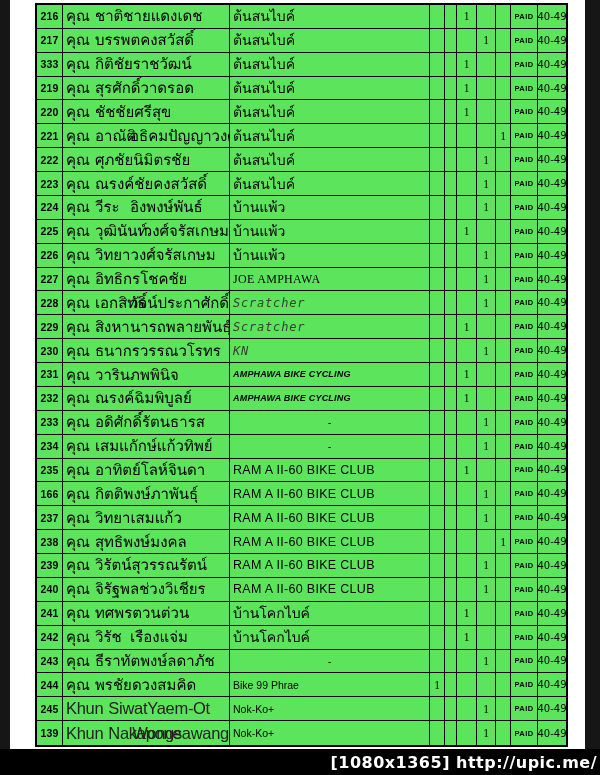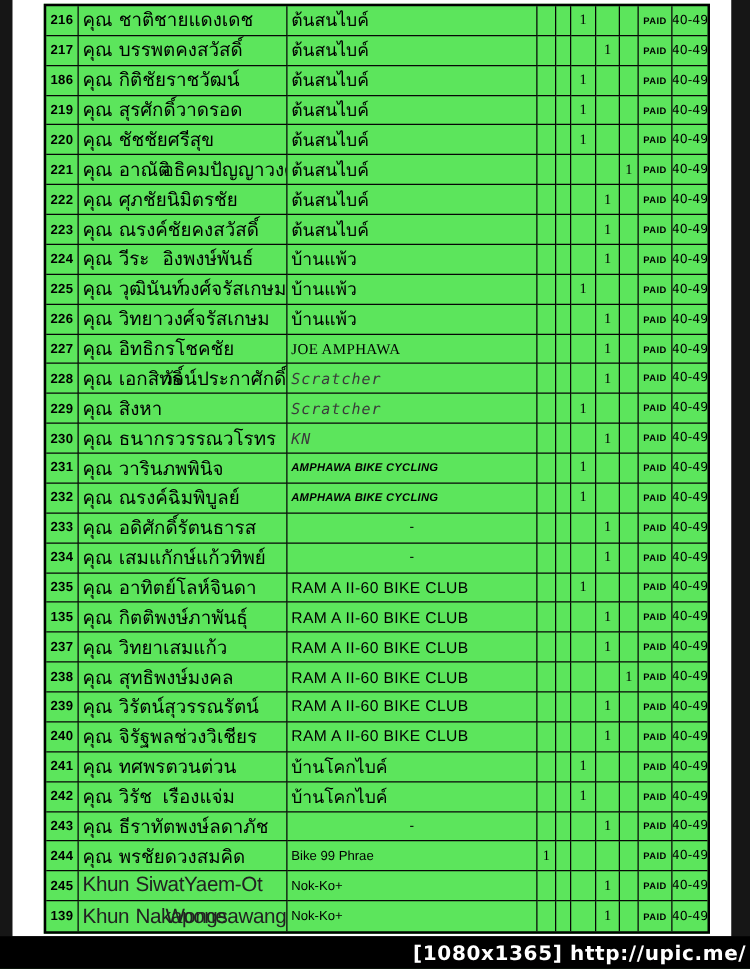--- a/index.html
+++ b/index.html
@@ -74,21 +74,21 @@
             </span>
             <span class="n-thai">แดงเดช</span>
           </div><div class="cell team t-thai">ต้นสนไบค์</div><div class="cell tick"></div><div class="cell tick"></div><div class="cell tick">1</div><div class="cell tick"></div><div class="cell tick"></div><div class="cell paid">PAID</div><div class="cell age last">40-49</div></div>
         <div class="row"><div class="cell num">217</div><div class="cell name">
             <span class="nm-left n-thai">
               <span class="nm-title">คุณ</span>
               <span>บรรพต</span>
             </span>
             <span class="n-thai">คงสวัสดิ์</span>
           </div><div class="cell team t-thai">ต้นสนไบค์</div><div class="cell tick"></div><div class="cell tick"></div><div class="cell tick"></div><div class="cell tick">1</div><div class="cell tick"></div><div class="cell paid">PAID</div><div class="cell age last">40-49</div></div>
-        <div class="row"><div class="cell num">186</div><div class="cell name">
+        <div class="row"><div class="cell num">333</div><div class="cell name">
             <span class="nm-left n-thai">
               <span class="nm-title">คุณ</span>
               <span>กิติชัย</span>
             </span>
             <span class="n-thai">ราชวัฒน์</span>
           </div><div class="cell team t-thai">ต้นสนไบค์</div><div class="cell tick"></div><div class="cell tick"></div><div class="cell tick">1</div><div class="cell tick"></div><div class="cell tick"></div><div class="cell paid">PAID</div><div class="cell age last">40-49</div></div>
         <div class="row"><div class="cell num">219</div><div class="cell name">
             <span class="nm-left n-thai">
               <span class="nm-title">คุณ</span>
               <span>สุรศักดิ์</span>
@@ -156,20 +156,21 @@
               <span class="nm-title">คุณ</span>
               <span>เอกสิทธิ์</span>
             </span>
             <span class="n-thai">วัจน์ประกาศักดิ์</span>
           </div><div class="cell team t-ital">Scratcher</div><div class="cell tick"></div><div class="cell tick"></div><div class="cell tick"></div><div class="cell tick">1</div><div class="cell tick"></div><div class="cell paid">PAID</div><div class="cell age last">40-49</div></div>
         <div class="row"><div class="cell num">229</div><div class="cell name">
             <span class="nm-left n-thai">
               <span class="nm-title">คุณ</span>
               <span>สิงหา</span>
             </span>
+            <span class="n-thai">นารถพลายพันธุ์</span>
           </div><div class="cell team t-ital">Scratcher</div><div class="cell tick"></div><div class="cell tick"></div><div class="cell tick">1</div><div class="cell tick"></div><div class="cell tick"></div><div class="cell paid">PAID</div><div class="cell age last">40-49</div></div>
         <div class="row"><div class="cell num">230</div><div class="cell name">
             <span class="nm-left n-thai">
               <span class="nm-title">คุณ</span>
               <span>ธนากร</span>
             </span>
             <span class="n-thai">วรรณวโรทร</span>
           </div><div class="cell team t-ital">KN</div><div class="cell tick"></div><div class="cell tick"></div><div class="cell tick"></div><div class="cell tick">1</div><div class="cell tick"></div><div class="cell paid">PAID</div><div class="cell age last">40-49</div></div>
         <div class="row"><div class="cell num">231</div><div class="cell name">
             <span class="nm-left n-thai">
@@ -199,21 +200,21 @@
             </span>
             <span class="n-thai">แก้วทิพย์</span>
           </div><div class="cell team t-dash">-</div><div class="cell tick"></div><div class="cell tick"></div><div class="cell tick"></div><div class="cell tick">1</div><div class="cell tick"></div><div class="cell paid">PAID</div><div class="cell age last">40-49</div></div>
         <div class="row"><div class="cell num">235</div><div class="cell name">
             <span class="nm-left n-thai">
               <span class="nm-title">คุณ</span>
               <span>อาทิตย์</span>
             </span>
             <span class="n-thai">โลห์จินดา</span>
           </div><div class="cell team t-rama">RAM A II-60 BIKE CLUB</div><div class="cell tick"></div><div class="cell tick"></div><div class="cell tick">1</div><div class="cell tick"></div><div class="cell tick"></div><div class="cell paid">PAID</div><div class="cell age last">40-49</div></div>
-        <div class="row"><div class="cell num">135</div><div class="cell name">
+        <div class="row"><div class="cell num">166</div><div class="cell name">
             <span class="nm-left n-thai">
               <span class="nm-title">คุณ</span>
               <span>กิตติพงษ์</span>
             </span>
             <span class="n-thai">ภาพันธุ์</span>
           </div><div class="cell team t-rama">RAM A II-60 BIKE CLUB</div><div class="cell tick"></div><div class="cell tick"></div><div class="cell tick"></div><div class="cell tick">1</div><div class="cell tick"></div><div class="cell paid">PAID</div><div class="cell age last">40-49</div></div>
         <div class="row"><div class="cell num">237</div><div class="cell name">
             <span class="nm-left n-thai">
               <span class="nm-title">คุณ</span>
               <span>วิทยา</span>

